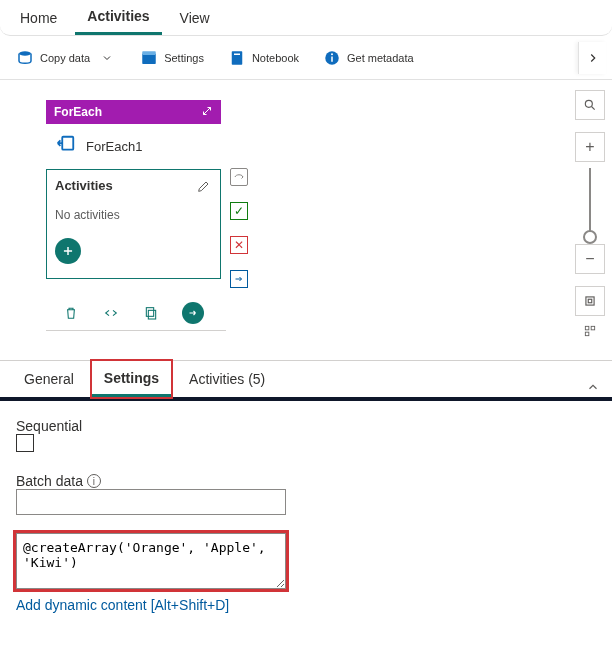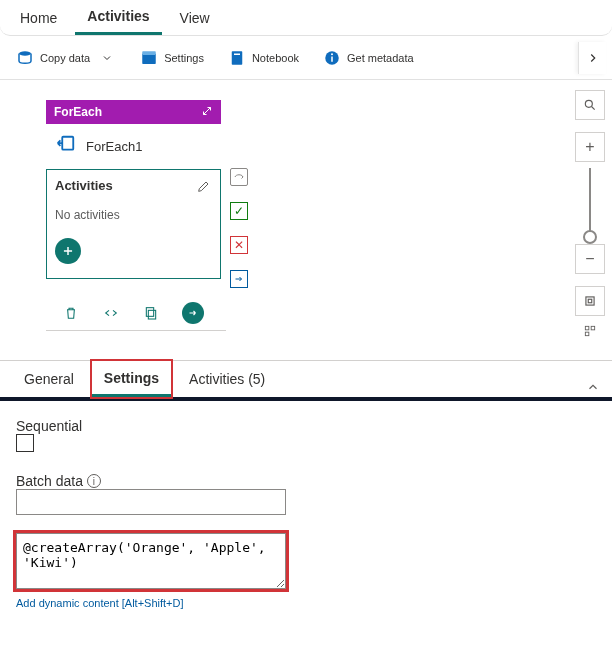--- a/index.html
+++ b/index.html
@@ -197,21 +197,21 @@
   }
   .text-input {
     width:270px;height:26px;border:1px solid #8a8886;padding:2px 6px;font-size:13px;
   }
   .items-wrap { display:flex;flex-direction:column; }
   .items-box {
     width:270px;height:56px;border:1px solid #8a8886;padding:6px;font-size:13px;resize:both;
     outline:3px solid #d13438;
   }
   .dyn-link {
-    color:#005a9e;font-size:11px;margin-top:8px;cursor:pointer;
+    color:#005a9e;font-size:14px;margin-top:8px;cursor:pointer;
   }
 </style>
 </head>
 <body>
 
 <div class="top-tabs">
   <div class="top-tab">Home</div>
   <div class="top-tab active">Activities</div>
   <div class="top-tab">View</div>
 </div>

